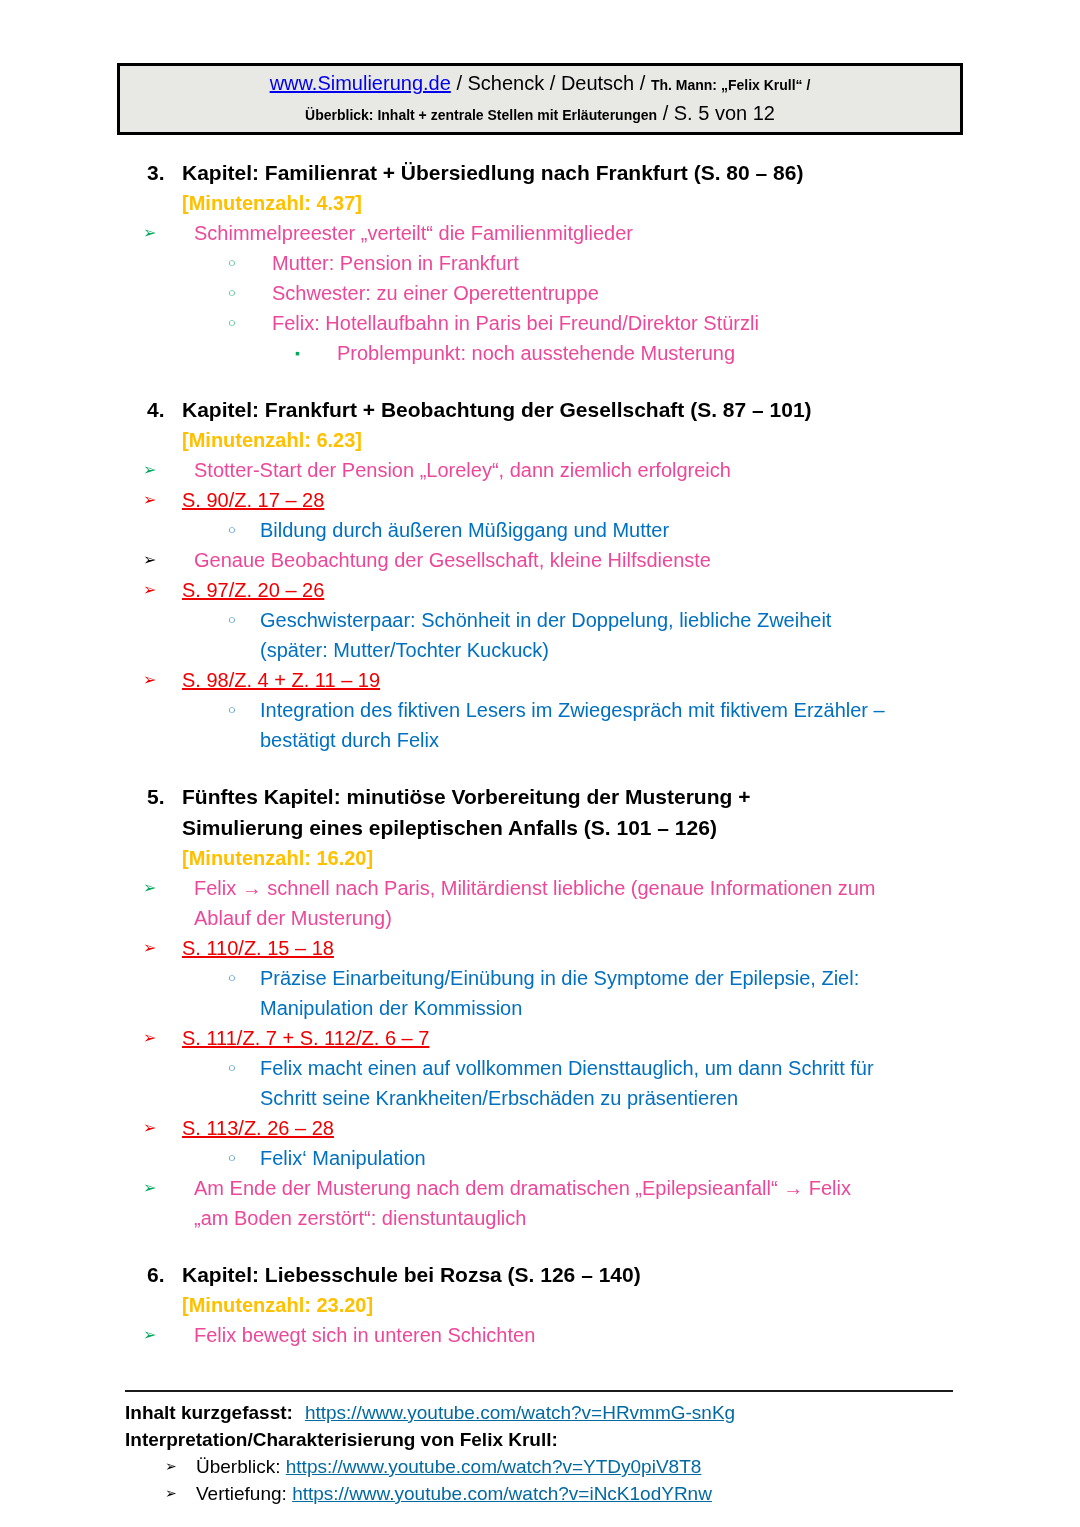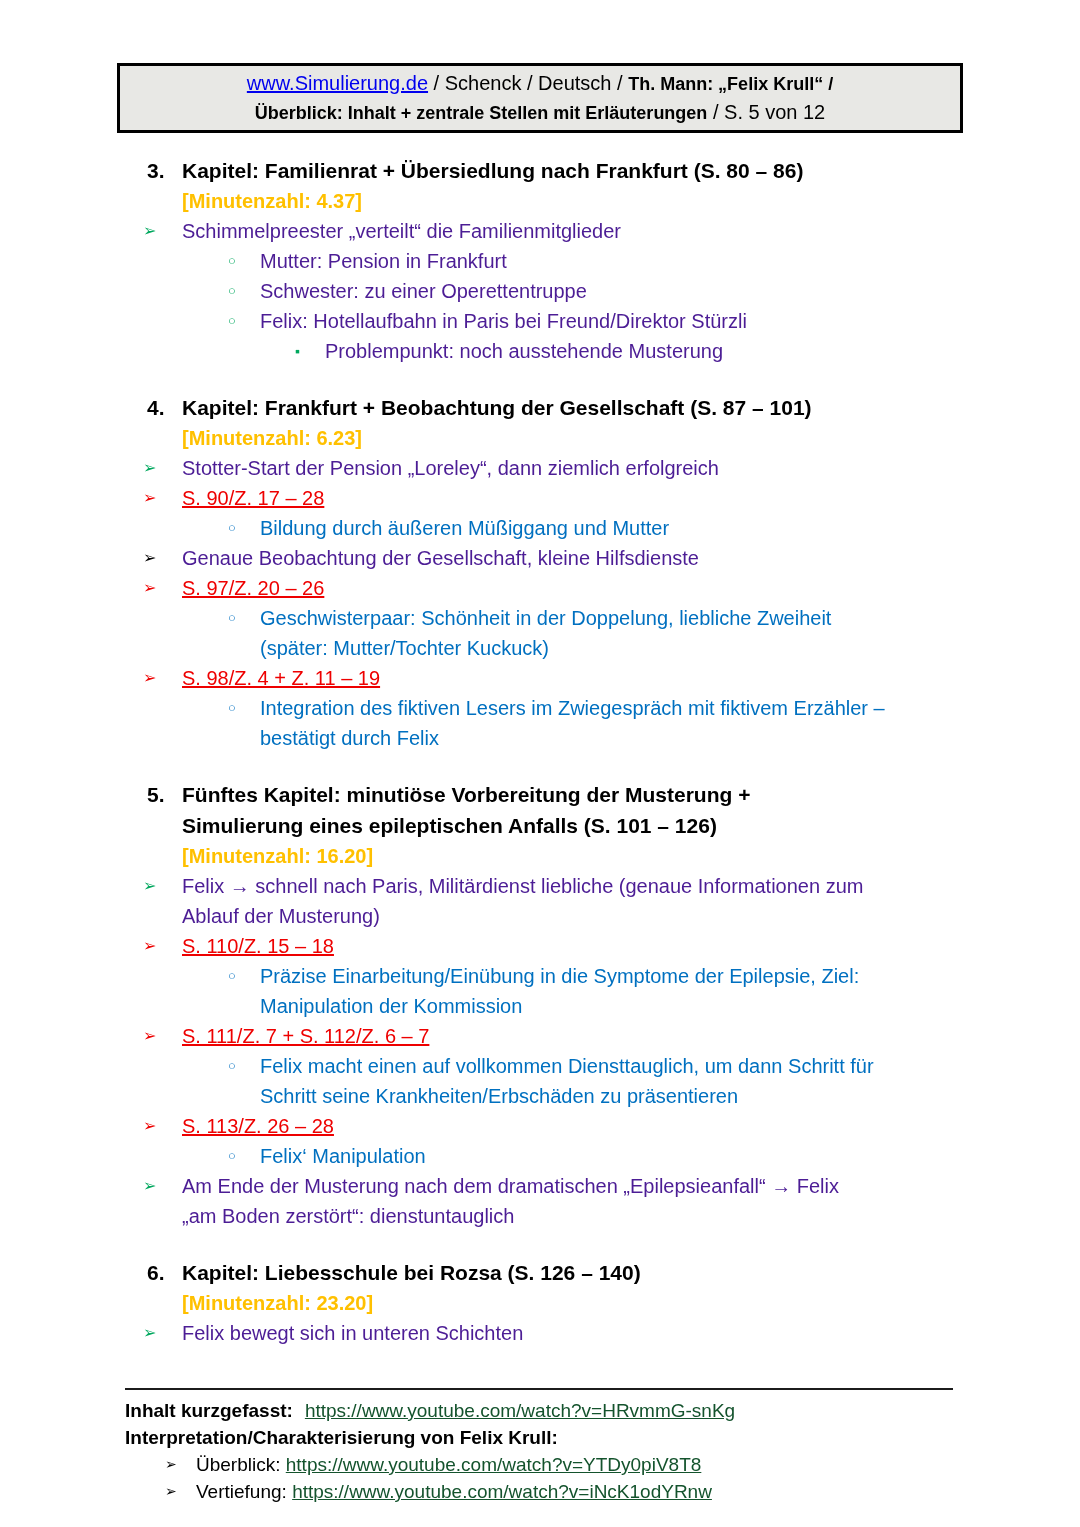--- a/index.html
+++ b/index.html
@@ -13,56 +13,56 @@
   
   .header-box{
     margin:63px 117px 0 117px;
     border:3px solid #000;
     background:#e8e8e5;
     text-align:center;
     padding:3px 8px;
     font-size:20px;
     line-height:28px;
   }
-  .hdr-bold{font-weight:bold;font-size:18px;}
+  .hdr-bold{font-weight:bold;font-size:14px;}
   .site-link{color:#0000ee;text-decoration:underline;cursor:pointer;}
 
   
   .content{margin:22px 120px 0 143px;font-size:20px;}
   .sec{margin-bottom:26px;}
   .sec-title{display:flex;font-weight:bold;font-size:21px;line-height:31px;color:#000;}
   .sec-title .num{flex:0 0 39px;box-sizing:border-box;padding-left:4px;}
   .title-ln{display:block;}
   .minutes{margin-left:39px;color:#ffc000;font-weight:bold;line-height:30px;}
 
   .item{display:flex;line-height:30px;}
   .item .bullet{flex:0 0 39px;box-sizing:border-box;}
   .b-arrow{font-size:16px;}
   .lvl2{padding-left:85px;}
   .lvl2 .bullet{flex:0 0 32px;font-size:13px;}
   .lvl3{padding-left:152px;}
   .lvl3 .bullet{flex:0 0 30px;font-size:14px;}
   .txt{flex:1 1 auto;}
   .ln{display:block;}
 
-  .c-green{color:#4c1d95;}
+  .c-green{color:#ec4899;margin-left:12px;}
   .c-red{color:#ee0000;text-decoration:underline;}
   .c-blue{color:#0070c0;}
   .b-green{color:#00a85e;}
   .b-red{color:#ee0000;}
   .b-blue{color:#0070c0;}
   .b-black{color:#000;}
 
   
   .footer{margin:40px 125px 0 125px;font-size:19px;line-height:27px;}
   .fsep{border-top:2px solid #1c1c1c;width:828px;margin-bottom:7px;}
   .f-label{font-weight:bold;margin-right:12px;margin-top:40px;}
   .f-item{display:flex;}
   .f-item .bullet{flex:0 0 31px;margin-left:40px;color:#000;font-size:14px;line-height:27px;}
-  .f-link{color:#14532d;text-decoration:underline;cursor:pointer;}
+  .f-link{color:#0369a1;text-decoration:underline;cursor:pointer;}
 </style>
 </head>
 <body>
 
 <div class="page">
 
   <div class="header-box">
     <div>
       <a class="site-link">www.Simulierung.de</a><span> / Schenck / Deutsch / </span><span class="hdr-bold">Th. Mann: „Felix Krull“ /</span>
     </div>

